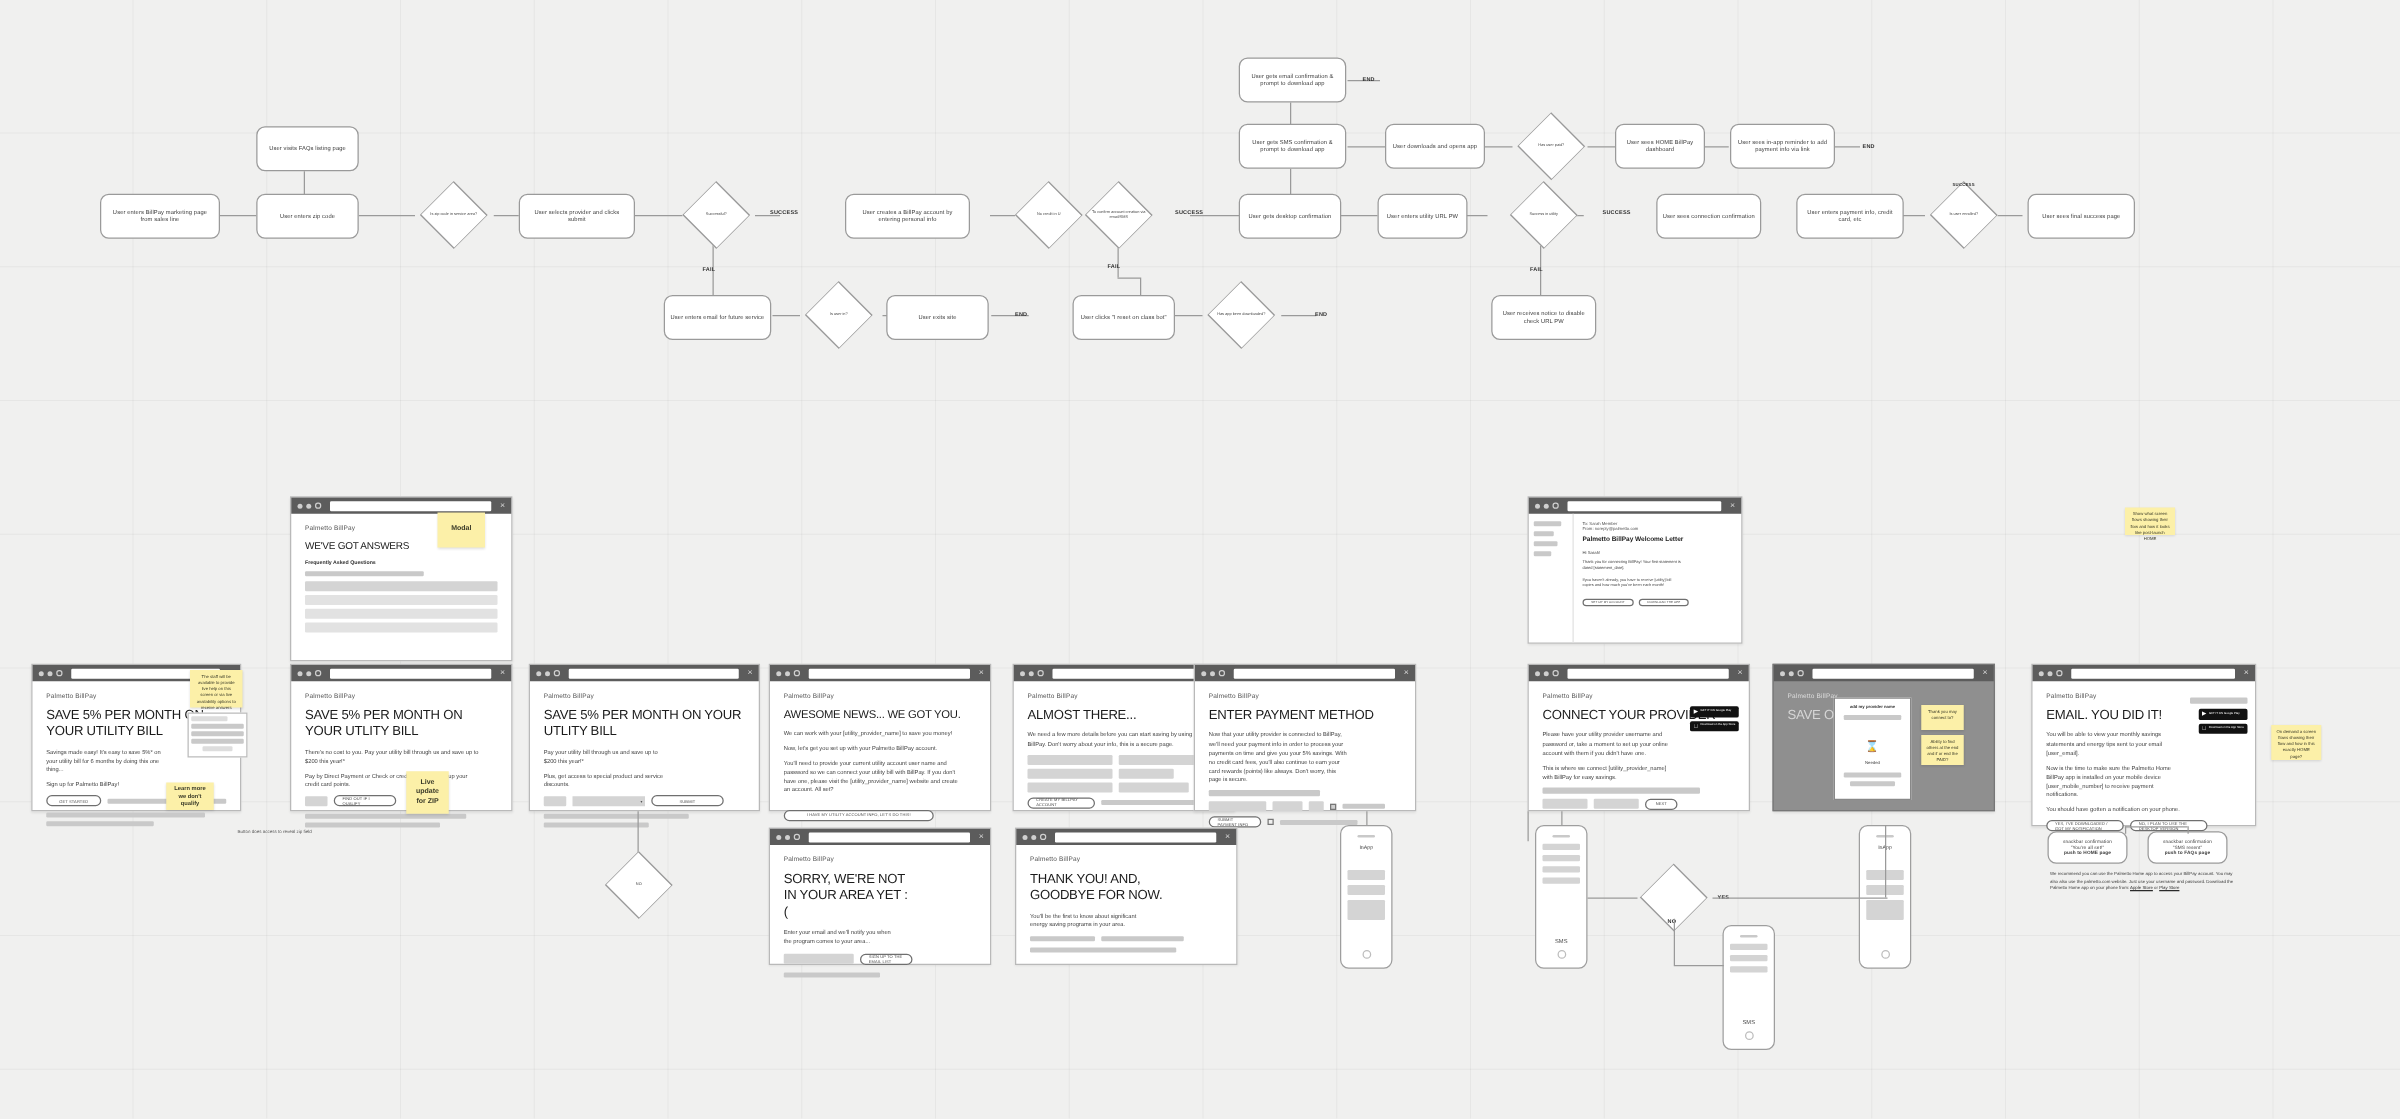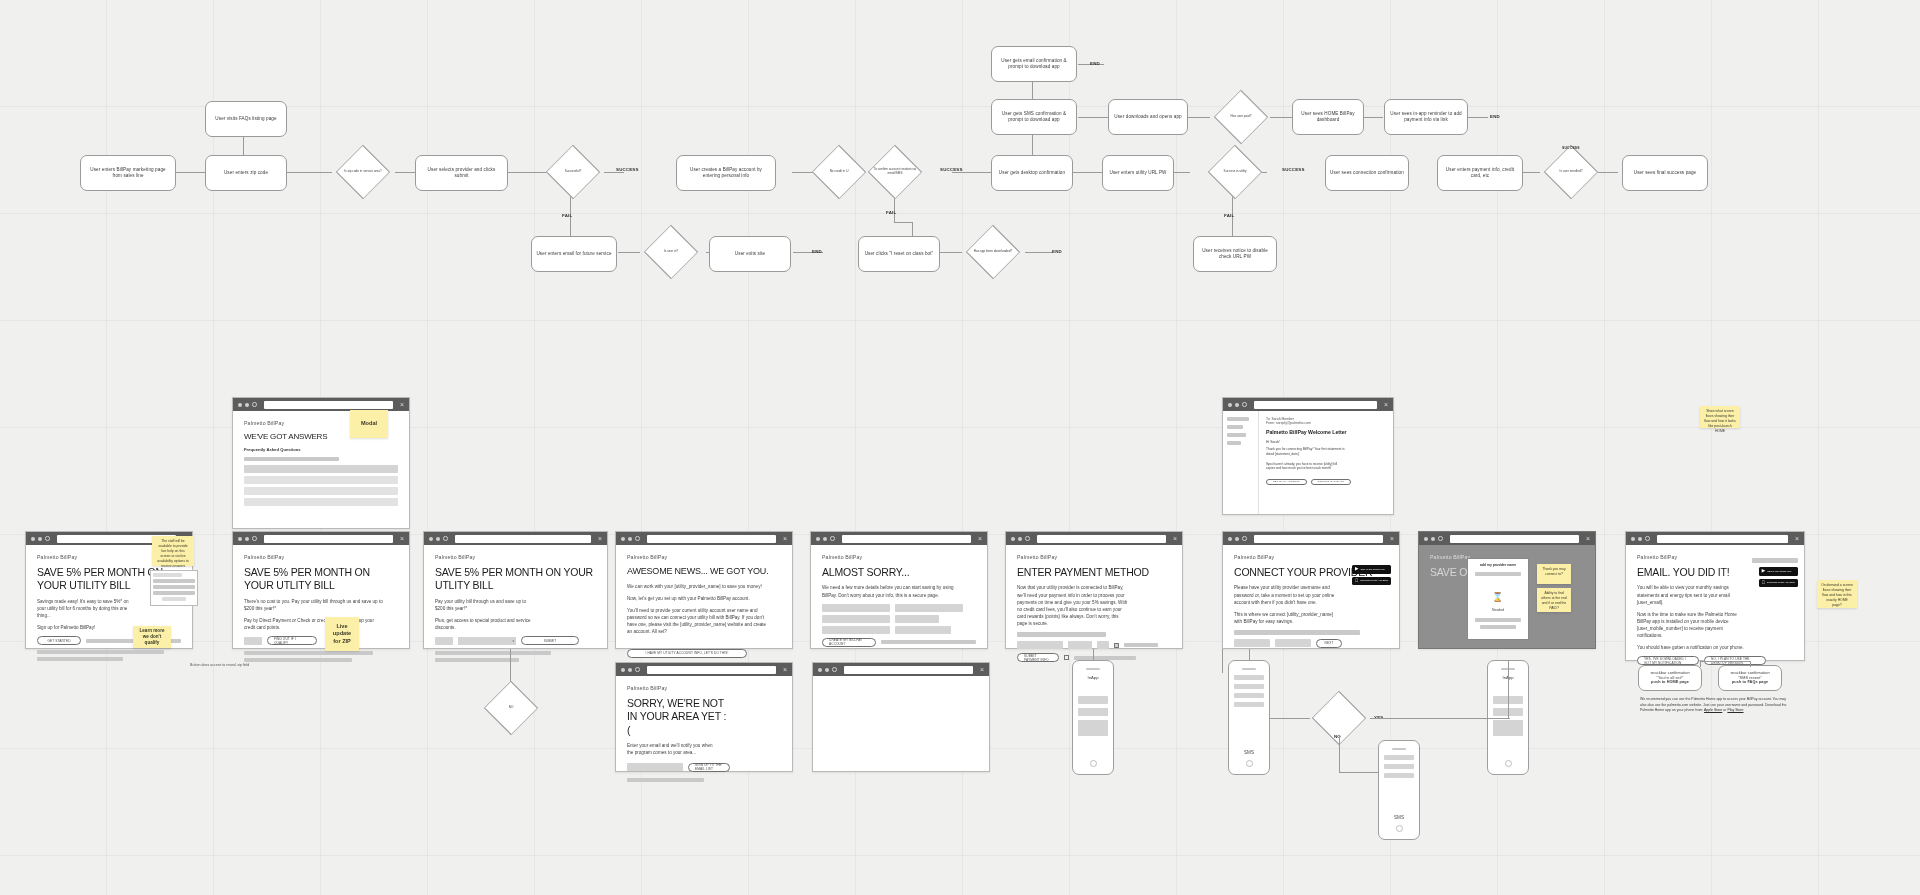--- a/index.html
+++ b/index.html
@@ -432,42 +432,42 @@
 <div class="mock" style="left:810px;top:531px;width:178px;height:118px;">
   <div class="chrome">
     <div class="cdot"></div>
       <div class="cdot"></div>
     <div class="cgear"></div>
       <div class="urlbar"></div>
     <div class="cclose">×</div>
     </div>
   <div class="body">
     <div class="brand">Palmetto BillPay</div>
-    <div class="h1">ALMOST SORRY...</div>
+    <div class="h1">ALMOST THERE...</div>
     <div class="p">We need a few more details before you can start saving by using BillPay. Don't worry about your info, this is a secure page.</div>
     <div class="row" style="margin-bottom:3px;">
         <div class="field" style="width:68px;"></div>
         <div class="field" style="width:68px;"></div>
       </div>
     <div class="row" style="margin-bottom:3px;">
         <div class="field" style="width:68px;"></div>
         <div class="field" style="width:44px;"></div>
       </div>
     <div class="row" style="margin-bottom:4px;">
         <div class="field" style="width:68px;"></div>
         <div class="field" style="width:56px;"></div>
       </div>
     <div class="row">
         <div class="btn" style="width:54px;">CREATE MY BILLPAY ACCOUNT</div>
       <div class="bar" style="flex:1;"></div>
       </div>
   </div>
 </div>
 
-<div class="mock" style="left:1005px;top:531px;width:178px;height:118px;">
+<div class="mock" style="left:955px;top:531px;width:178px;height:118px;">
   <div class="chrome">
     <div class="cdot"></div>
       <div class="cdot"></div>
     <div class="cgear"></div>
       <div class="urlbar"></div>
     <div class="cclose">×</div>
     </div>
   <div class="body">
     <div class="brand">Palmetto BillPay</div>
     <div class="h1">ENTER PAYMENT METHOD</div>
@@ -616,20 +616,30 @@
 </div>
 
 <div class="mock" style="left:812px;top:662px;width:178px;height:110px;">
   <div class="chrome">
     <div class="cdot"></div>
       <div class="cdot"></div>
     <div class="cgear"></div>
       <div class="urlbar"></div>
     <div class="cclose">×</div>
     </div>
+  <div class="body">
+    <div class="brand">Palmetto BillPay</div>
+    <div class="h1" style="max-width:74%;">THANK YOU! AND, GOODBYE FOR NOW.</div>
+    <div class="p" style="max-width:56%;">You'll be the first to know about significant energy saving programs in your area.</div>
+    <div class="row" style="margin-top:6px;">
+      <div class="bar" style="width:52px;"></div>
+      <div class="bar" style="width:66px;"></div>
+      </div>
+    <div class="bar" style="width:76%;margin-top:5px;"></div>
+  </div>
 </div>
 
 <div class="phone" style="left:1072px;top:660px;width:42px;height:115px;">
   <div class="pspk"></div>
   <div class="pscreen">
     <div style="font-size:4.2px;color:#444;text-align:center;">InApp</div>
     <div class="field" style="margin-top:12px;"></div>
     <div class="field"></div>
     <div class="field" style="height:16px;"></div>
   </div>

